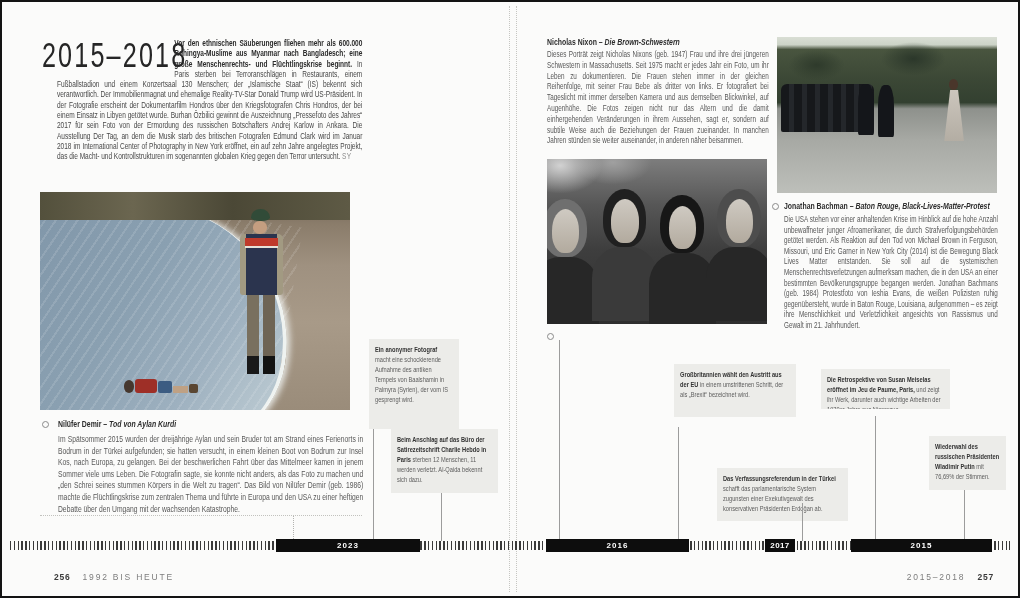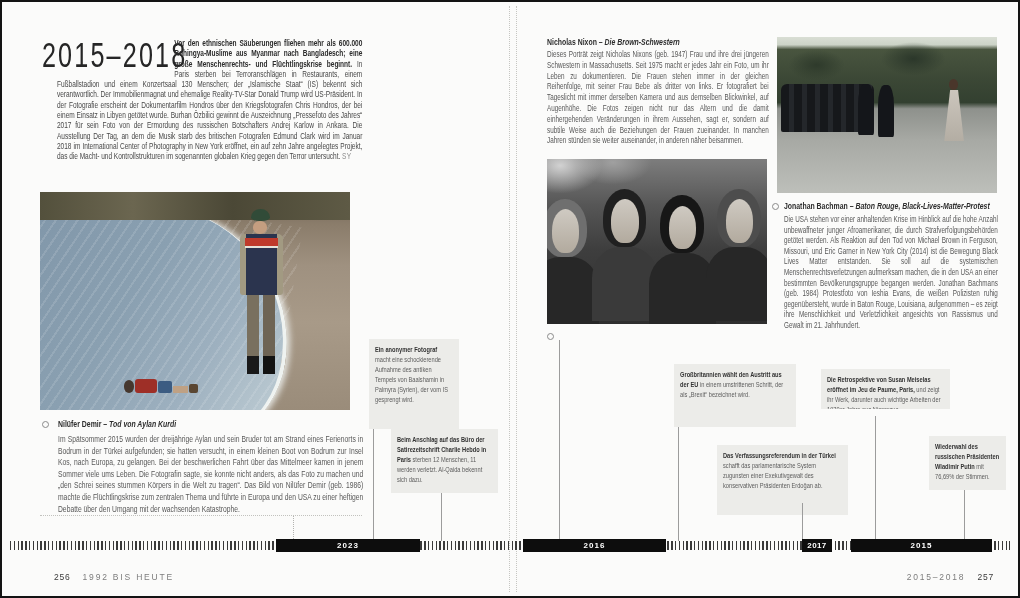--- a/index.html
+++ b/index.html
@@ -99,26 +99,26 @@
   
   .conn{position:absolute;width:0;border-left:1px solid #9c9c9c}
   .conn.dot{border-left-style:dotted;border-left-color:#b3b3b0}
   .cap-rule{position:absolute;left:38px;top:513px;width:322px;border-top:1px dotted #c2c2be}
 
   
   .tl-dashes{position:absolute;left:8px;right:8px;top:539px;height:9px;
     background:repeating-linear-gradient(90deg,#3a3a3a 0 1.4px,rgba(0,0,0,0) 1.4px 3.8px)}
   .tl-bar{position:absolute;top:537px;height:13px;background:#0d0d0d;color:#fff;
     font-size:8px;font-weight:700;letter-spacing:1px;display:flex;align-items:center;justify-content:center}
-  .b2015{left:274px;width:144px}.b2016{left:521px;width:143px}
-  .b2017{left:800px;width:30px;letter-spacing:.4px}.b2018{left:849px;width:141px}
+  .b2015{left:274px;width:144px}.b2016{left:544px;width:143px}
+  .b2017{left:763px;width:30px;letter-spacing:.4px}.b2018{left:849px;width:141px}
 
   
   .foot{position:absolute;top:570px;font-size:8.5px;color:#7d7d7d;letter-spacing:1.8px;display:flex;gap:12px;align-items:baseline}
-  .foot .num{font-weight:400;color:#3a3a3a;letter-spacing:.8px}
+  .foot .num{font-weight:700;color:#3a3a3a;letter-spacing:.8px}
   .foot-l{left:52px}.foot-r{right:24px}
 </style>
 </head>
 <body>
 
 <div class="spread">
 
   <div class="fold" style="left:507px"></div>
   <div class="fold" style="left:514px"></div>
 
@@ -210,27 +210,27 @@
       <b>Ein anonymer Fotograf</b>
        <span>macht eine schockierende Aufnahme des antiken Tempels von Baalshamin in Palmyra (Syrien), der vom IS gesprengt wird.</span>
     </div>
   </div>
   <div class="callout" style="left:389px;top:427px;width:107px;height:64px">
     <div class="in cond" style="width:132px">
       <b>Beim Anschlag auf das Büro der Satirezeitschrift Charlie Hebdo in Paris</b>
        <span>sterben 12 Menschen, 11 werden verletzt. Al-Qaida bekennt sich dazu.</span>
     </div>
   </div>
-  <div class="callout" style="left:672px;top:362px;width:122px;height:63px">
+  <div class="callout" style="left:672px;top:362px;width:122px;height:53px">
     <div class="in cond" style="width:153px">
       <b>Großbritannien wählt den Austritt aus der EU</b>
        <span>in einem umstrittenen Schritt, der als „Brexit“ bezeichnet wird.</span>
     </div>
   </div>
-  <div class="callout" style="left:715px;top:443px;width:131px;height:70px">
+  <div class="callout" style="left:715px;top:466px;width:131px;height:53px">
     <div class="in cond" style="width:165px">
       <b>Das Verfassungsreferendum in der Türkei</b>
        <span>schafft das parlamentarische System zugunsten einer Exekutivgewalt des konservativen Präsidenten Erdoğan ab.</span>
     </div>
   </div>
   <div class="callout" style="left:819px;top:367px;width:129px;height:40px">
     <div class="in cond" style="width:162px">
       <b>Die Retrospektive von Susan Meiselas eröffnet im Jeu de Paume, Paris,</b>
        <span>und zeigt ihr Werk, darunter auch wichtige Arbeiten der 1970er Jahre aus Nicaragua.</span>
     </div>

